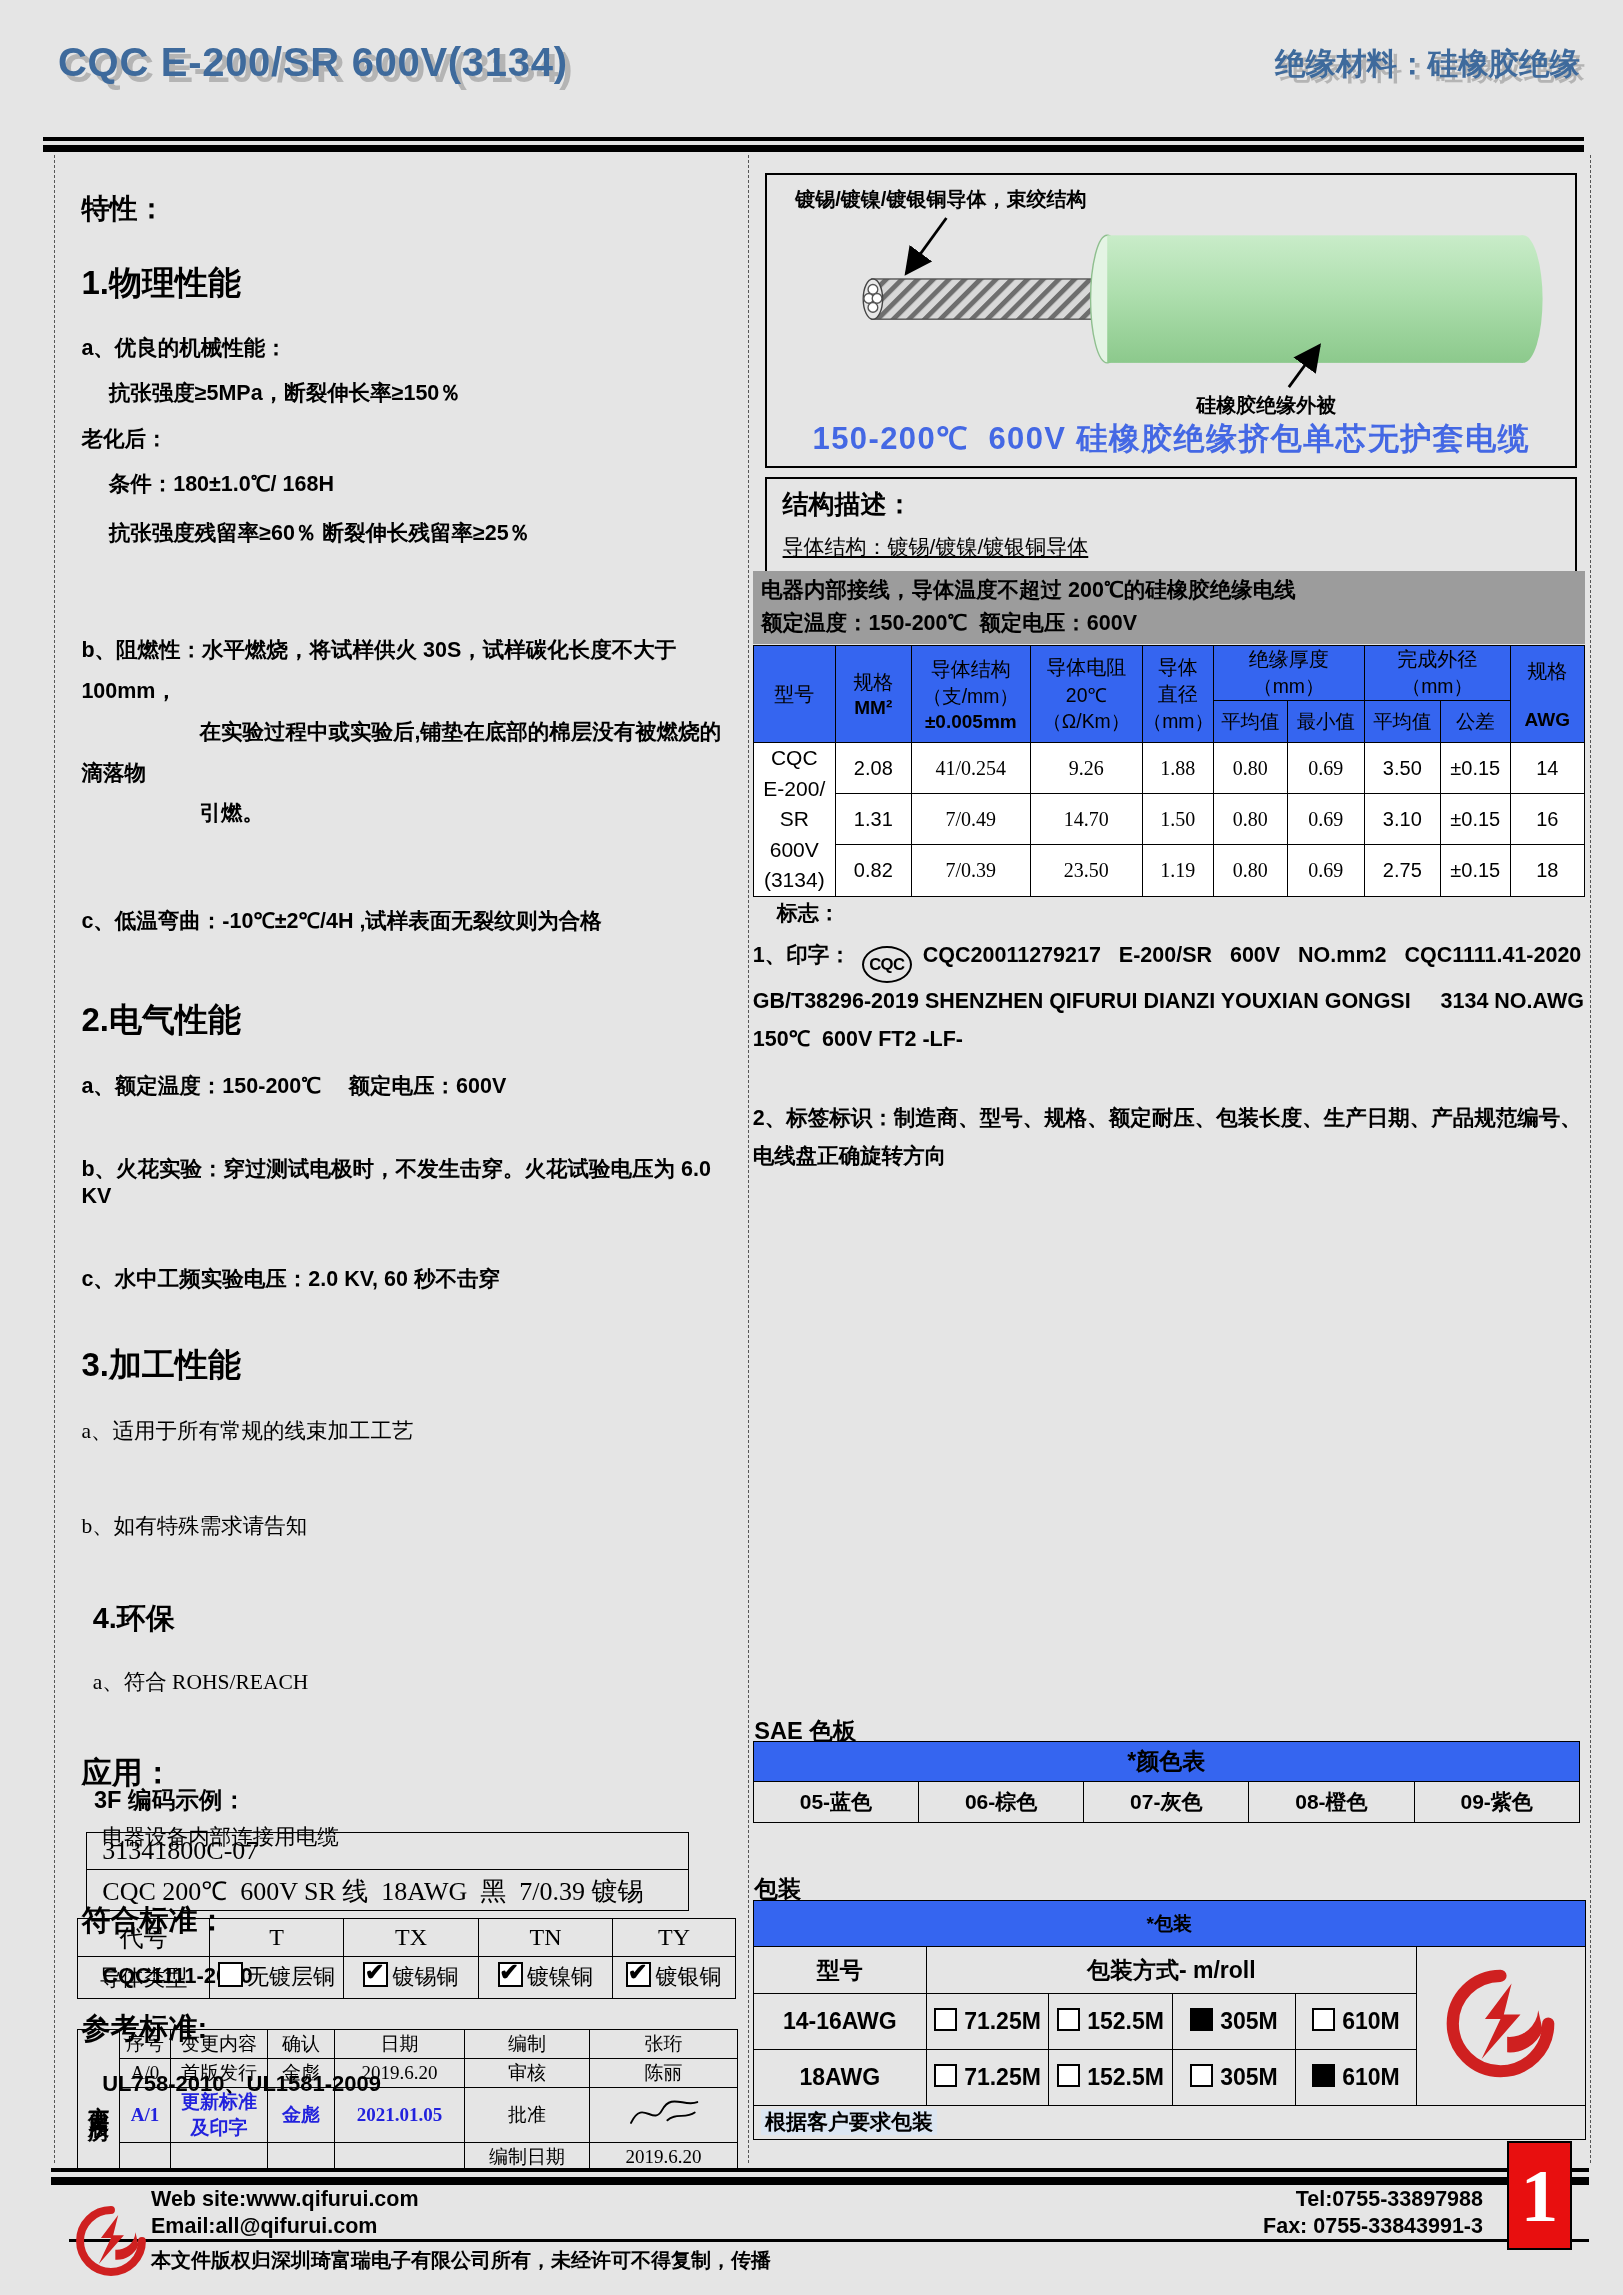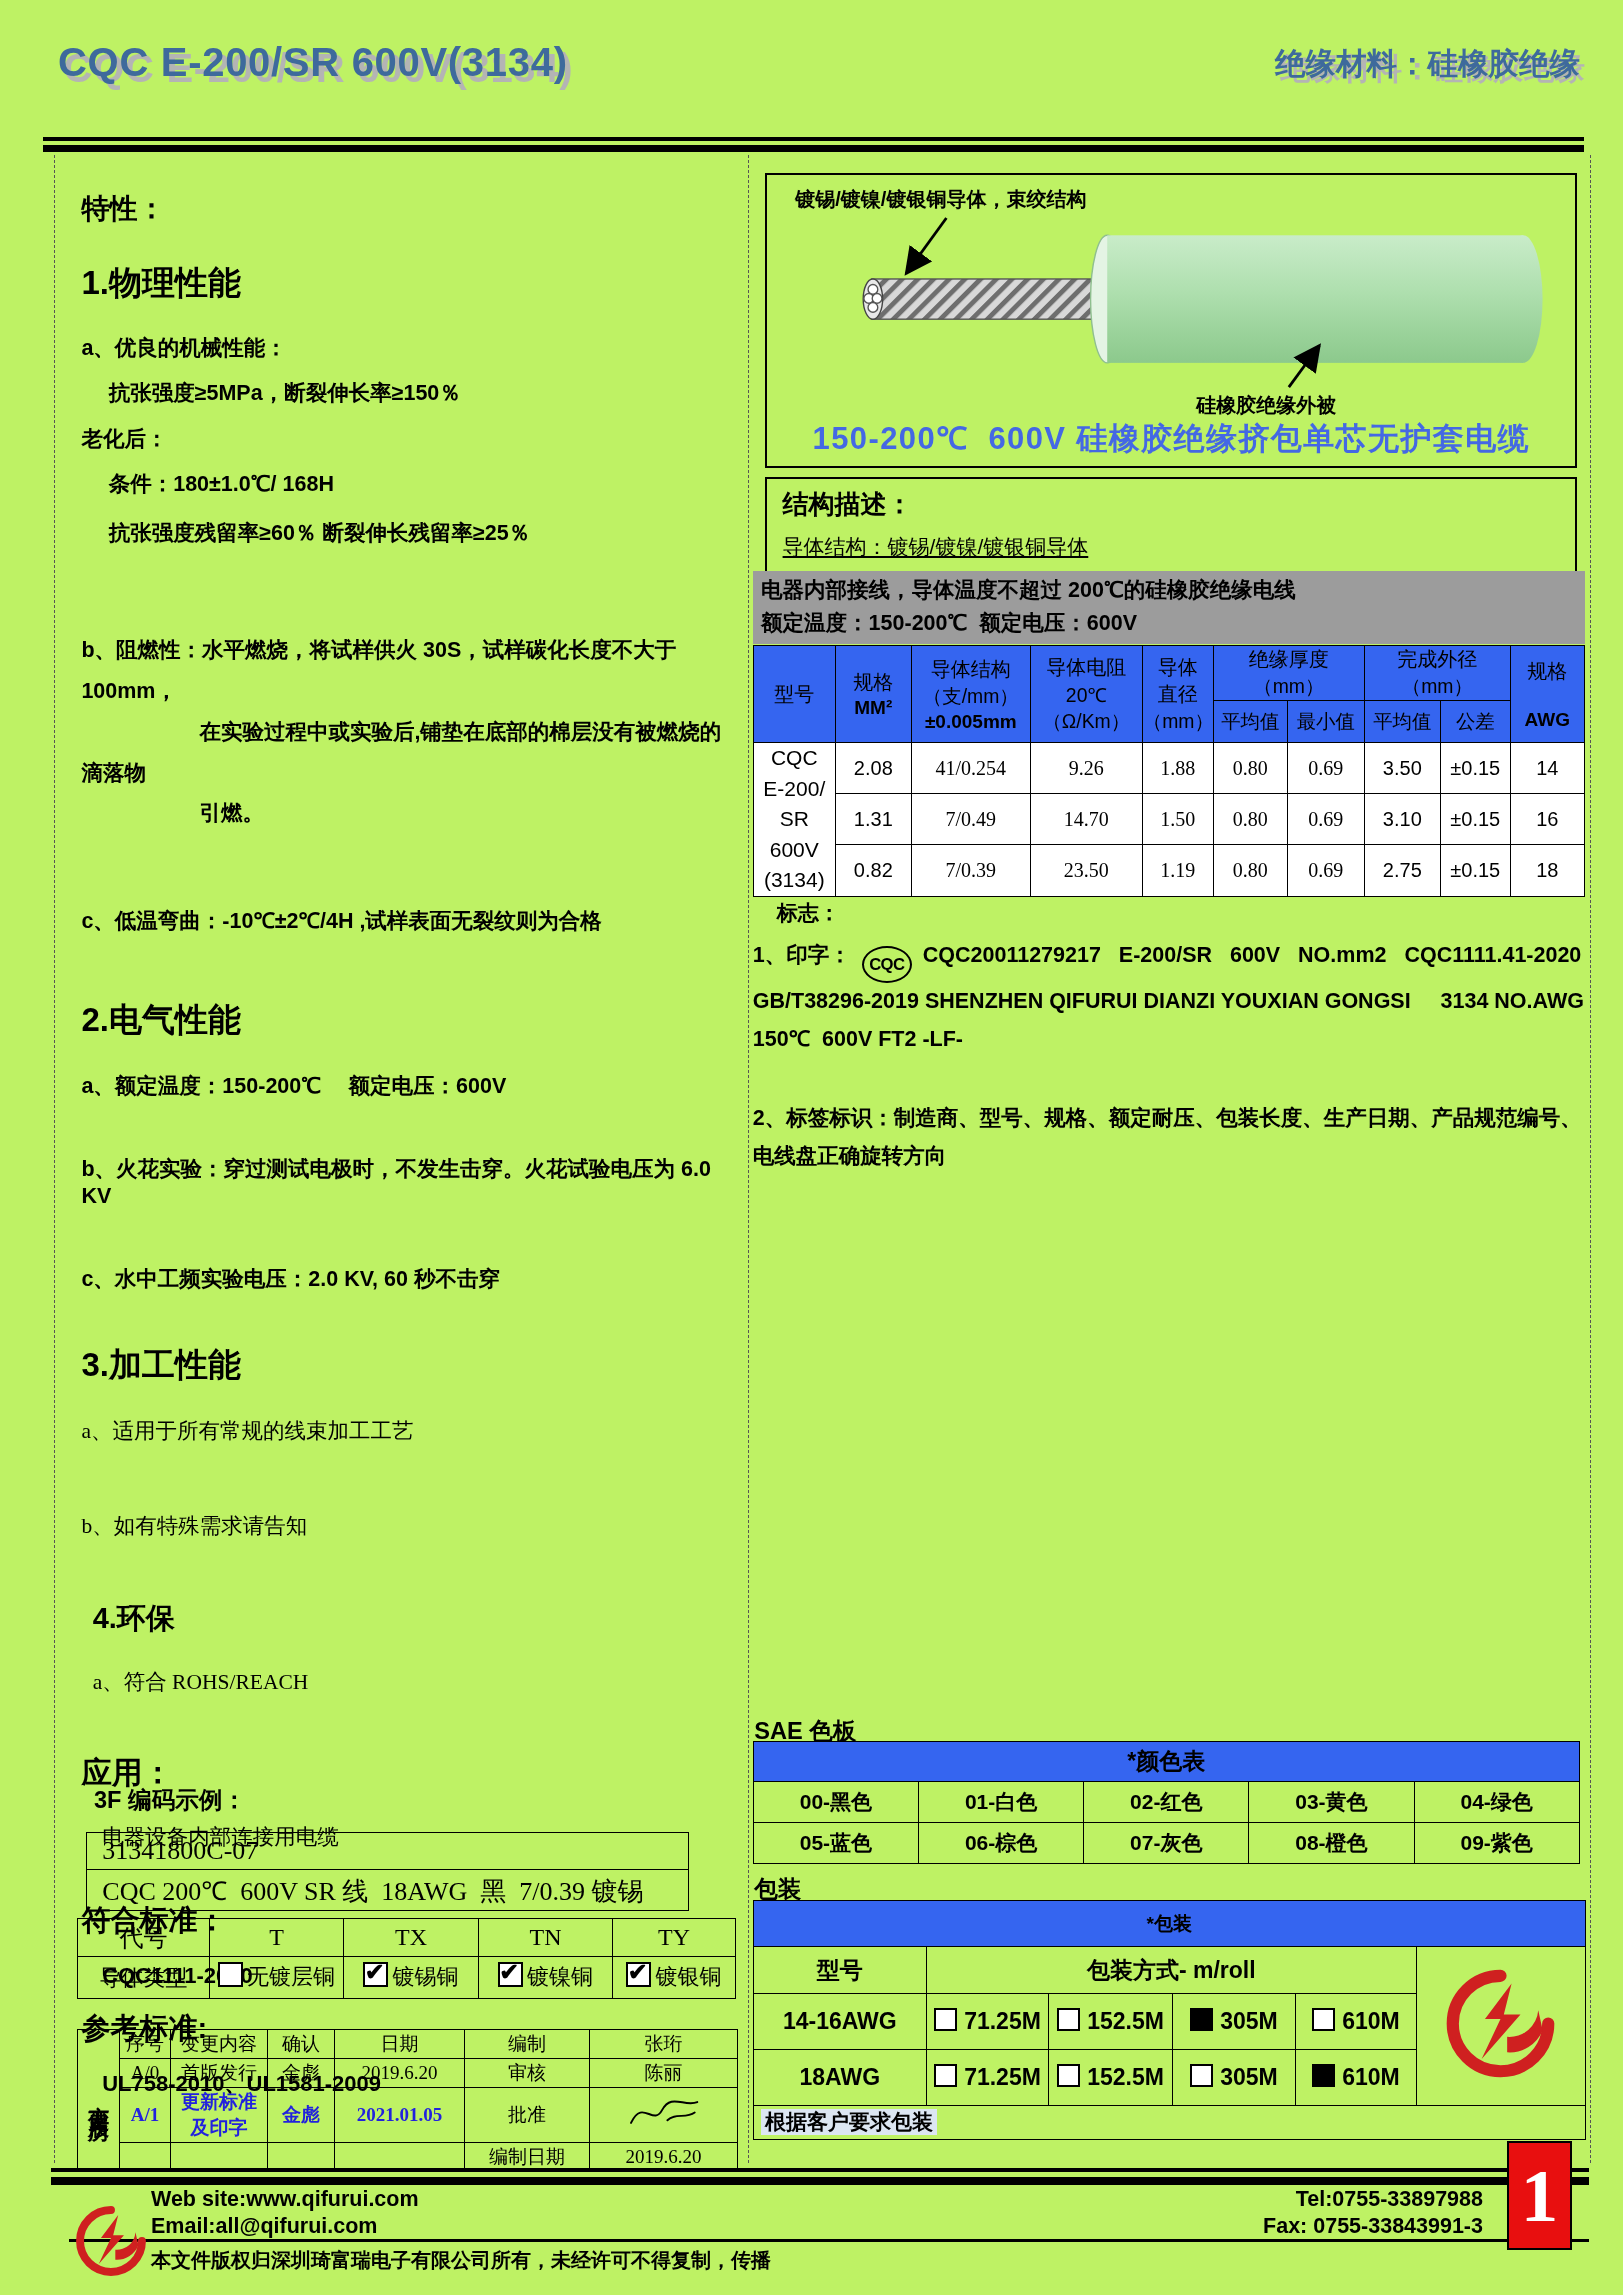--- a/index.html
+++ b/index.html
@@ -1,16 +1,16 @@
 <!DOCTYPE html>
 <html style="font-size:11px"><head>
 <meta charset="utf-8">
 <style>
   html,body{margin:0;padding:0;background:#fff;}
-  .page{position:relative;width:1623px;height:2295px;background:#bef264;overflow:hidden;
+  .page{position:relative;width:1623px;height:2295px;background:#e5e5e5;overflow:hidden;
         font-family:"Liberation Sans",sans-serif;color:#000;}
   .pre{white-space:pre-wrap;}
 
   
   .doc-header{position:absolute;top:40px;left:58px;right:43px;display:flex;justify-content:space-between;align-items:flex-end;}
   .doc-title{font-size:40px;font-weight:700;color:#3e6a9c;letter-spacing:0.7px;text-shadow:5.6px 5.6px 0 #b4b4b4;}
   .doc-material{font-size:30.5px;font-weight:700;color:#3e6a9c;text-shadow:4.9px 4.9px 0 #b4b4b4;}
   .top-rule{position:absolute;top:137px;left:43px;width:1541px;height:4.2px;border-top:4.2px solid #000;border-bottom:7.6px solid #000;}
 
   
@@ -391,27 +391,20 @@
             <col style="width:20%">
             <col style="width:20%">
             <col style="width:20%">
             <col style="width:20%">
           </colgroup>
         <tbody>
             <tr>
               <td class="hd" colspan="5">*颜色表</td>
             </tr>
         <tr>
-          <td>00-黑色</td>
-          <td>01-白色</td>
-          <td>02-红色</td>
-          <td>03-黄色</td>
-          <td>04-绿色</td>
-        </tr>
-        <tr>
           <td>05-蓝色</td>
           <td>06-棕色</td>
           <td>07-灰色</td>
           <td>08-橙色</td>
           <td>09-紫色</td>
         </tr>
       </tbody>
         </table>
 
       <div class="pack-label">包装</div>

